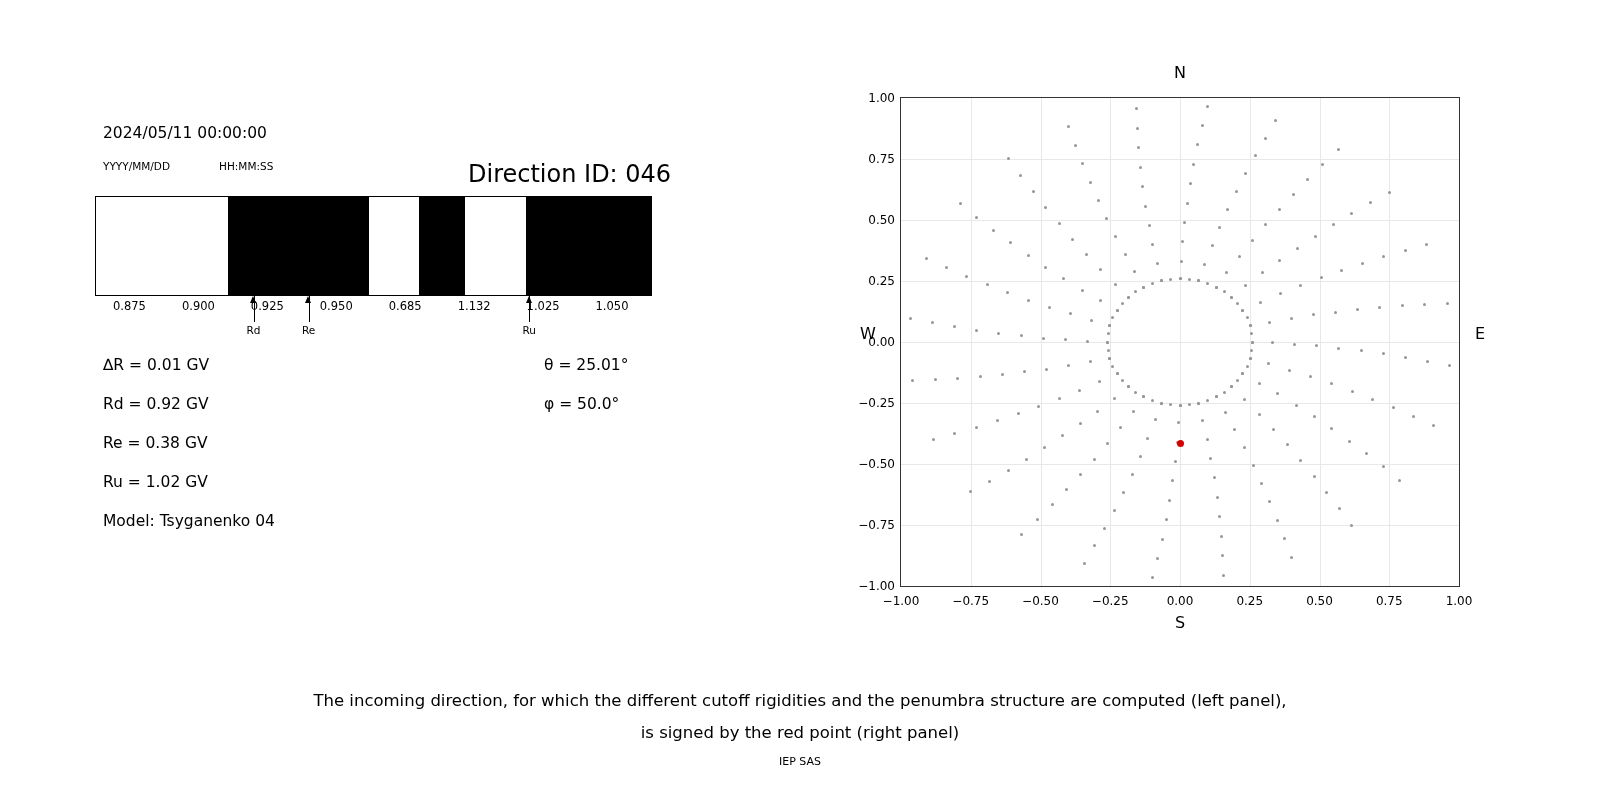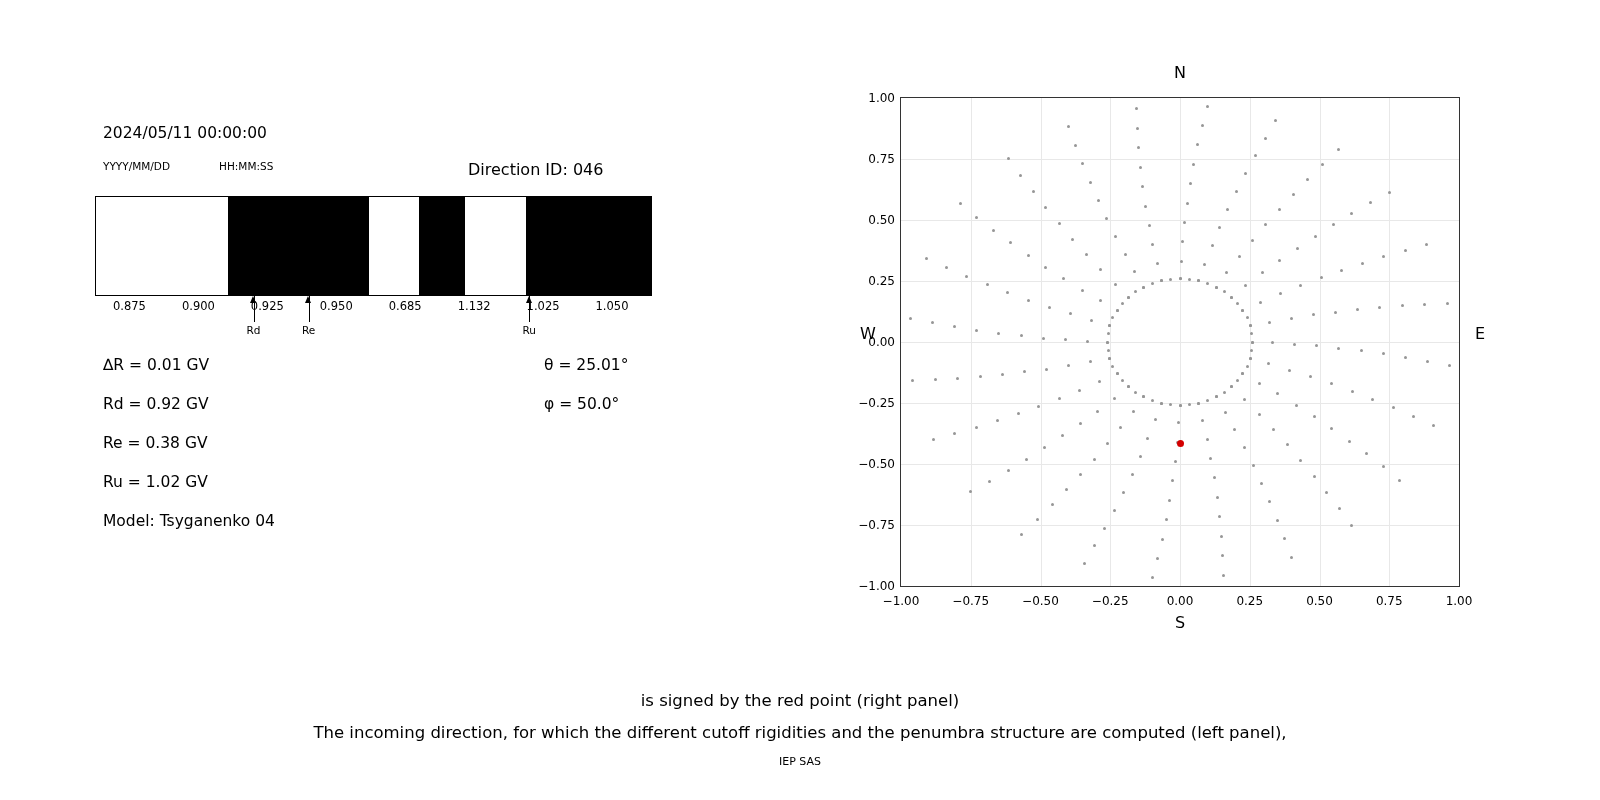--- a/index.html
+++ b/index.html
@@ -54,21 +54,21 @@
     position: absolute;
     left: 219px;
     top: 160px;
     font-size: 10.5px;
     white-space: nowrap;
   }
   .direction-id {
     position: absolute;
     left: 468px;
     top: 160px;
-    font-size: 16px;
+    font-size: 24px;
     white-space: nowrap;
   }
 
   
   .penumbra-wrap {
     position: absolute;
     left: 95px;
     top: 196px;
     width: 557px;
     height: 100px;
@@ -614,18 +614,18 @@
         <div class="ax-ytick" style="left: 13px; width: 52px; top: 348px;">−0.25</div>
         <div class="ax-ytick" style="left: 13px; width: 52px; top: 287px;">0.00</div>
         <div class="ax-ytick" style="left: 13px; width: 52px; top: 226px;">0.25</div>
         <div class="ax-ytick" style="left: 13px; width: 52px; top: 165px;">0.50</div>
         <div class="ax-ytick" style="left: 13px; width: 52px; top: 104px;">0.75</div>
         <div class="ax-ytick" style="left: 13px; width: 52px; top: 43px;">1.00</div>
       </div>
   </div>
 
   <div class="caption">
+    <div>The incoming direction, for which the different cutoff rigidities and the penumbra structure are computed (left panel),</div>
     <div>is signed by the red point (right panel)</div>
-    <div>The incoming direction, for which the different cutoff rigidities and the penumbra structure are computed (left panel),</div>
   </div>
 
   <div class="footer">IEP SAS</div>
 </div>
 
 </body></html>

